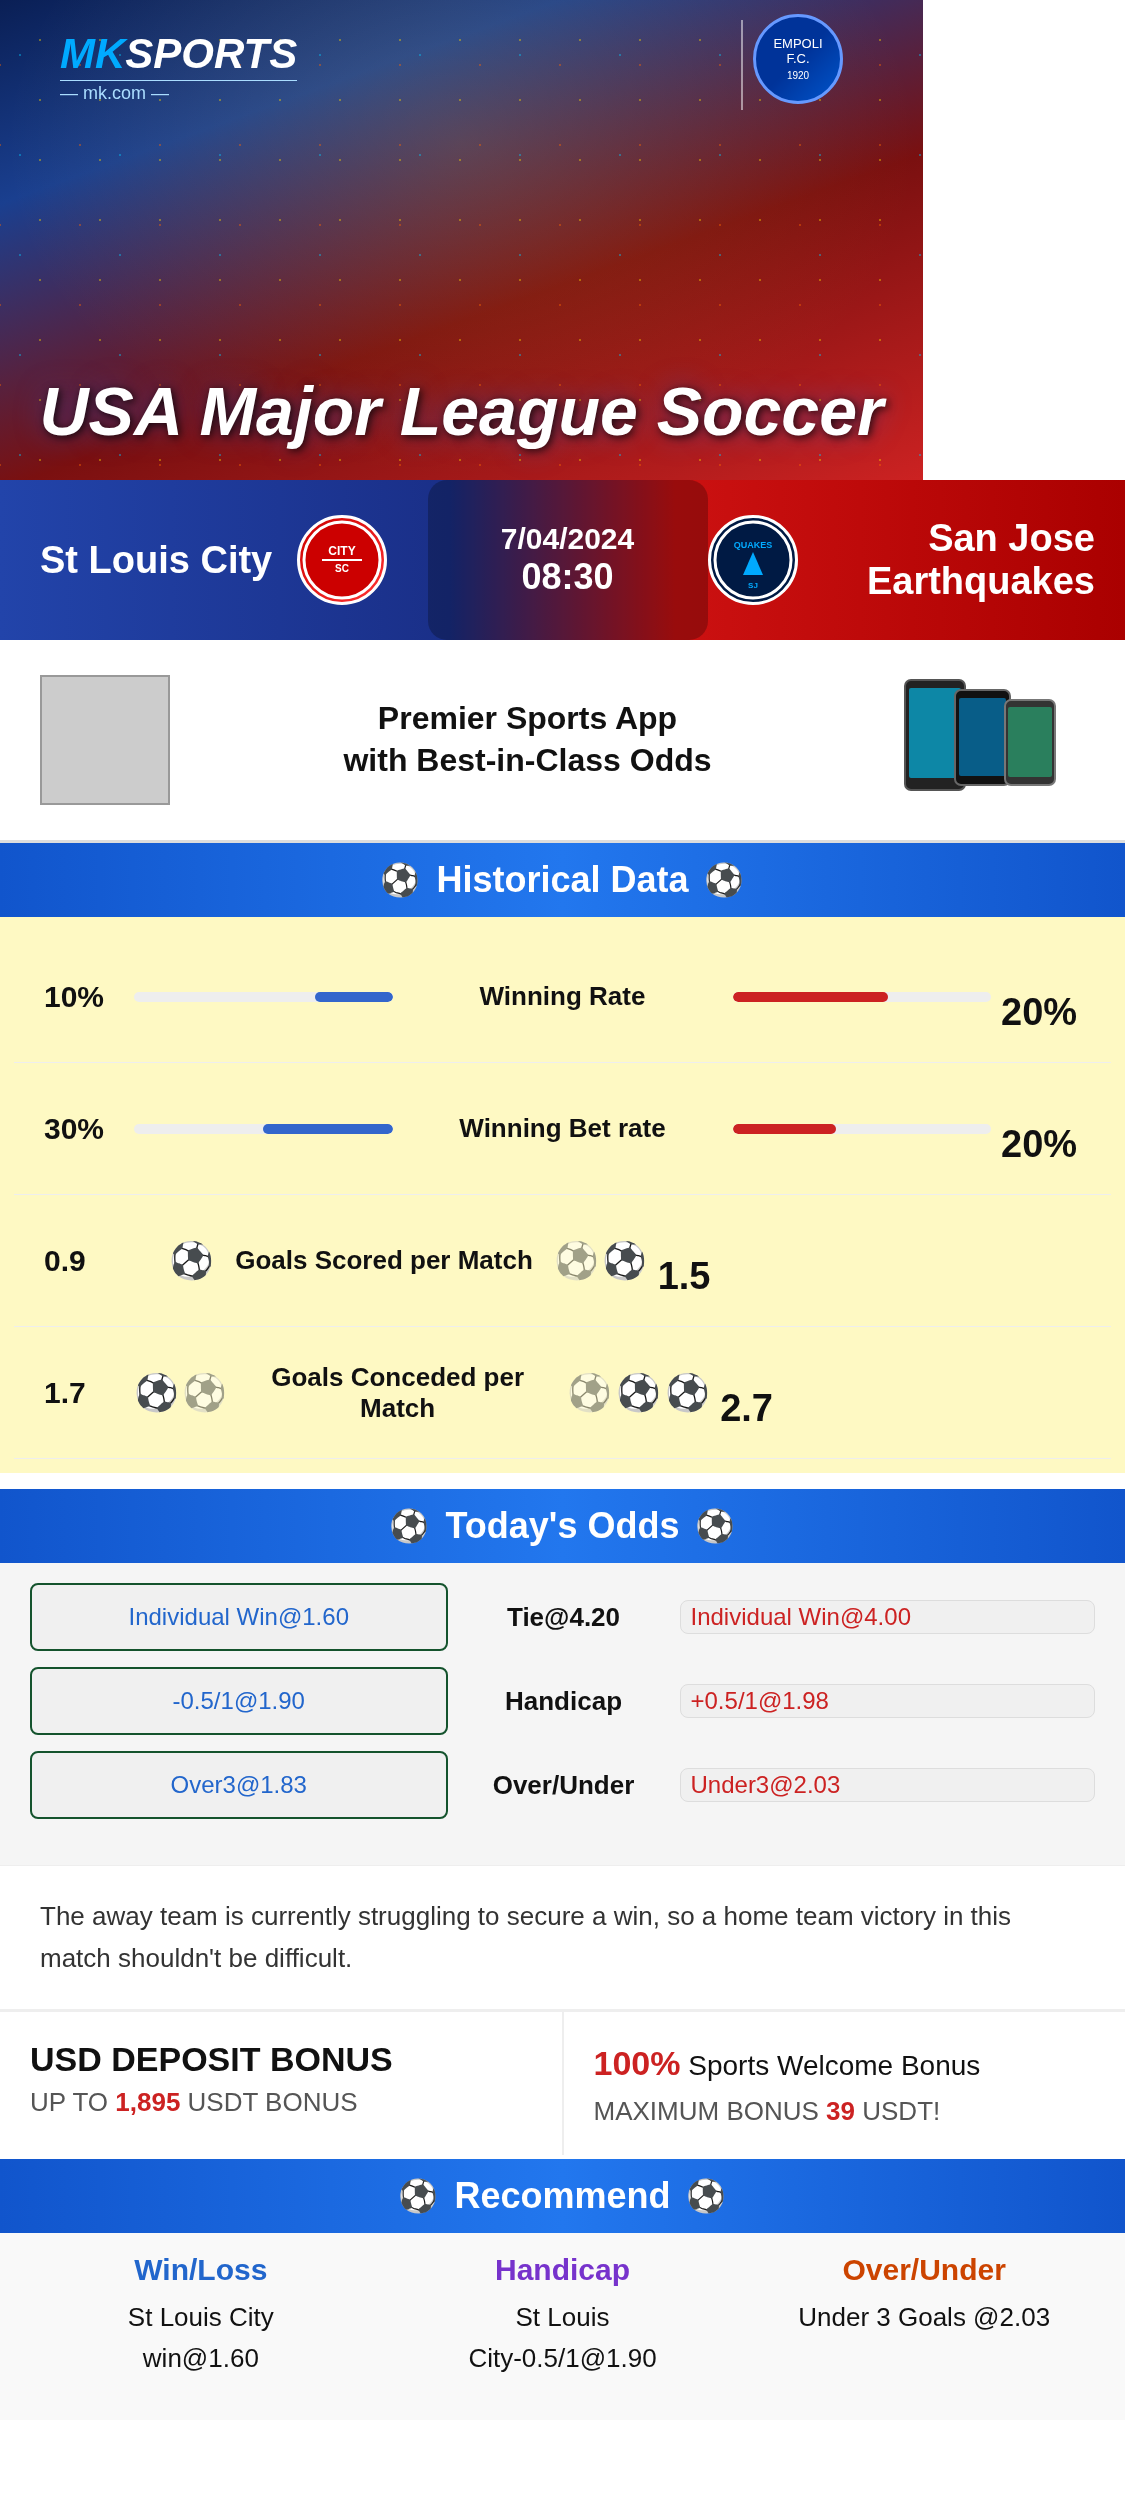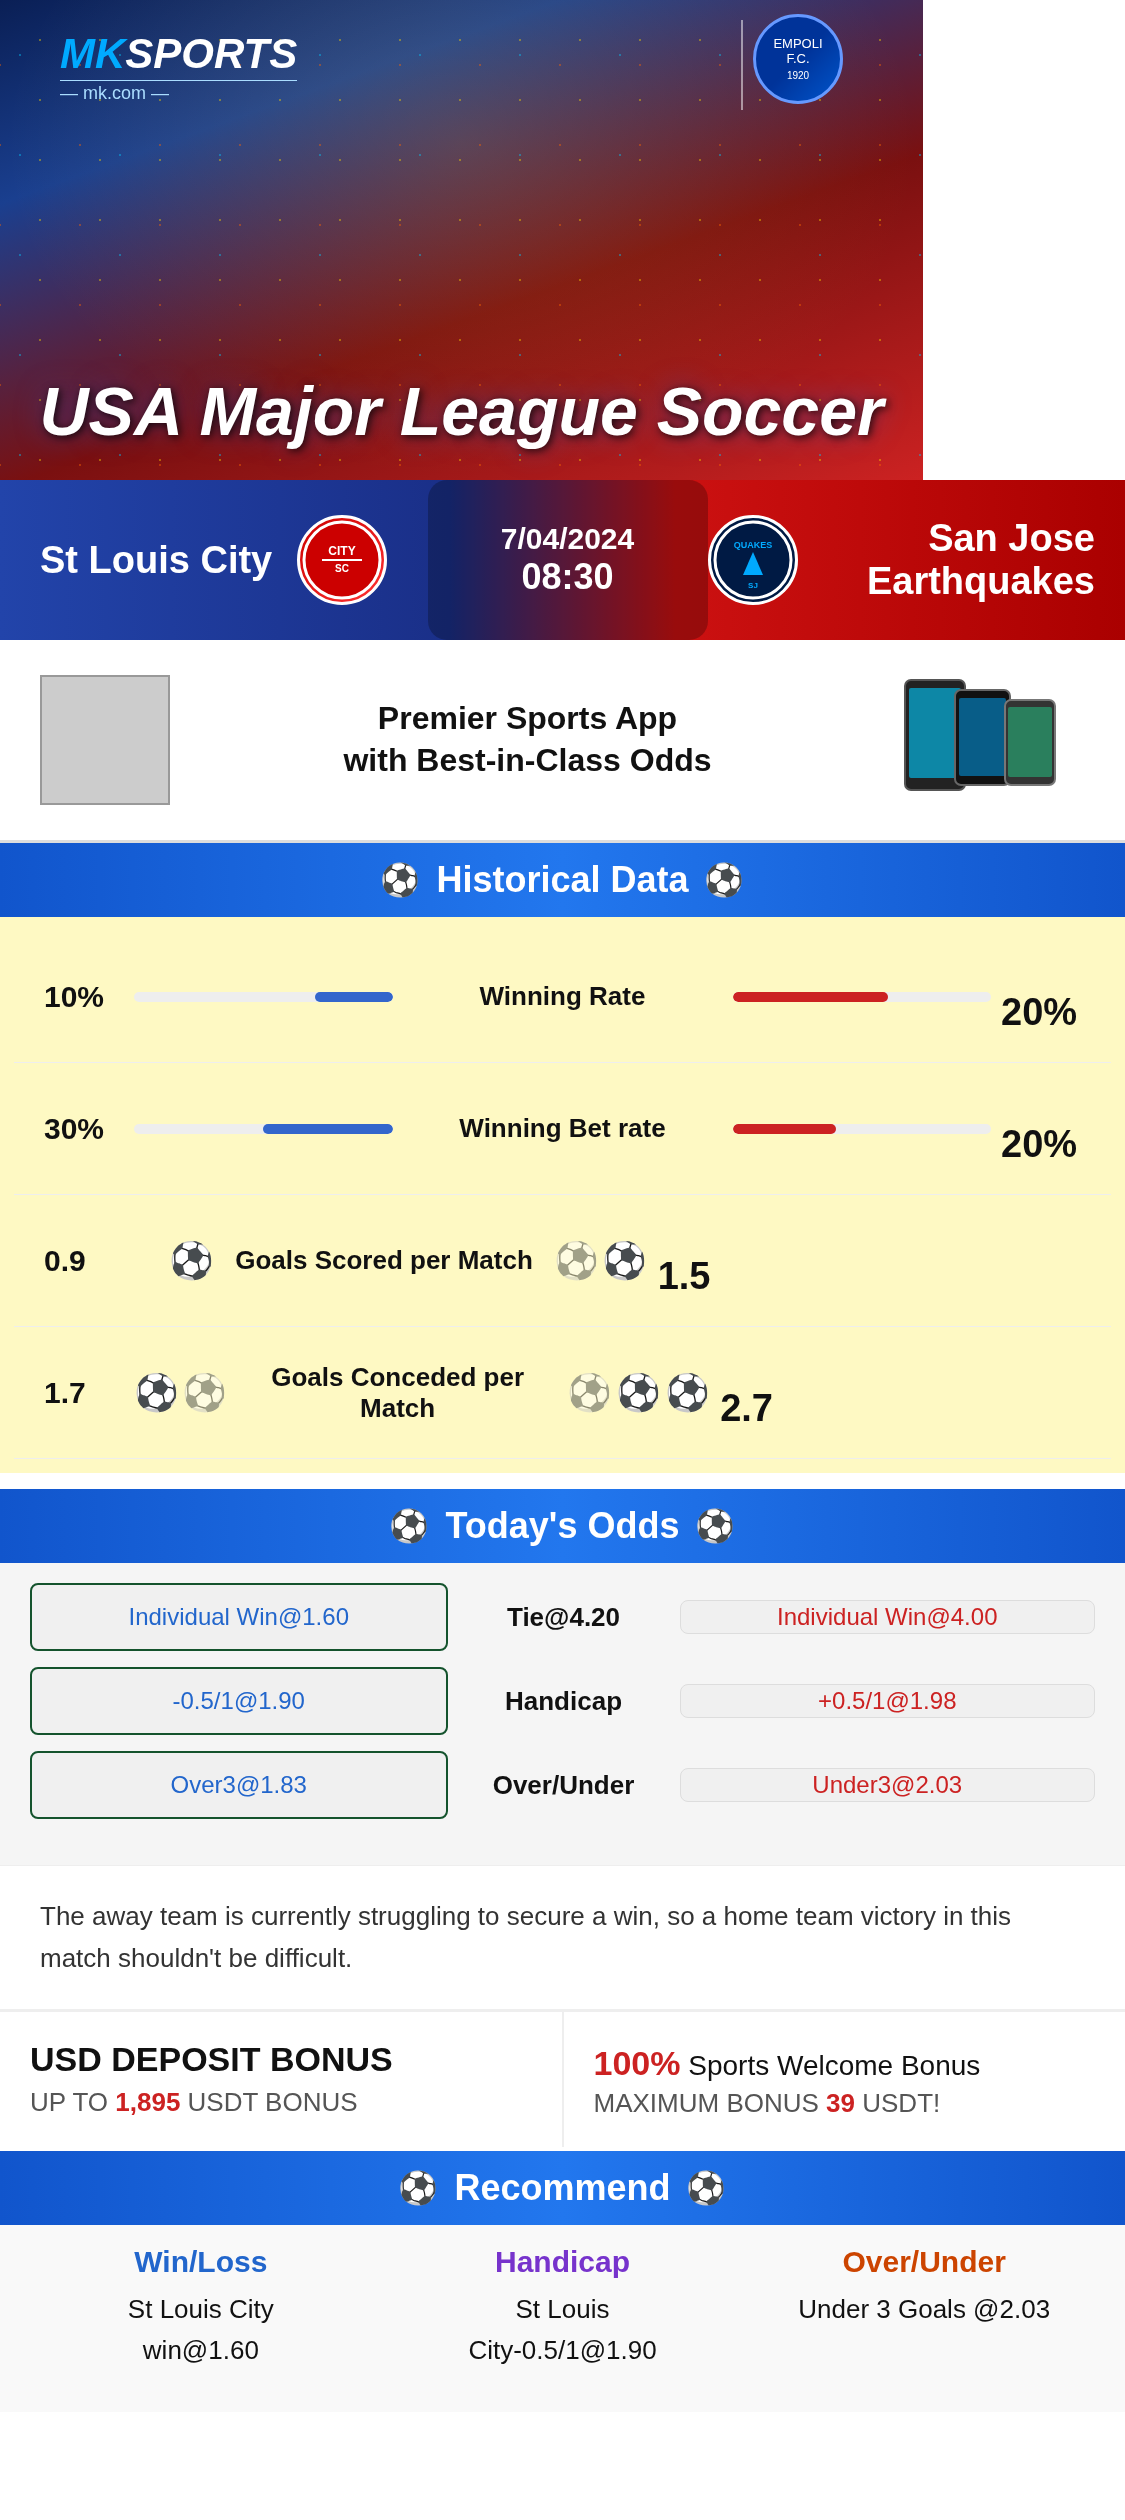--- a/index.html
+++ b/index.html
@@ -345,21 +345,20 @@
       font-size: 24px;
       color: #2266cc;
       font-weight: 500;
     }
     .odds-btn-right {
       flex: 1;
       background: #f0f0f0;
       border: 1px solid #ddd;
       border-radius: 8px;
       padding: 2px 10px;
-      text-align: center;
       font-size: 24px;
       color: #cc2222;
       font-weight: 500;
     }
     .odds-label-center {
       width: 200px;
       text-align: center;
       font-size: 26px;
       font-weight: bold;
       color: #111;
@@ -412,20 +411,21 @@
       line-height: 1.4;
     }
     .bonus-pct {
       color: #cc2222;
       font-weight: 900;
       font-size: 34px;
     }
     .bonus-right-sub {
       font-size: 26px;
       color: #555;
+      margin-top: 8px;
     }
     .bonus-max {
       color: #cc2222;
       font-weight: bold;
     }
 
     
     .recommend-section {
       background: #f9f9f9;
       padding: 20px 30px 40px;

